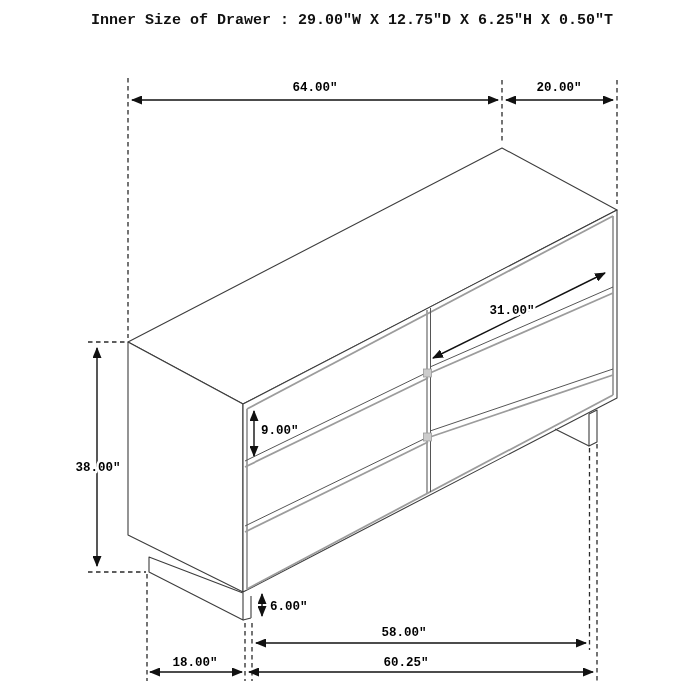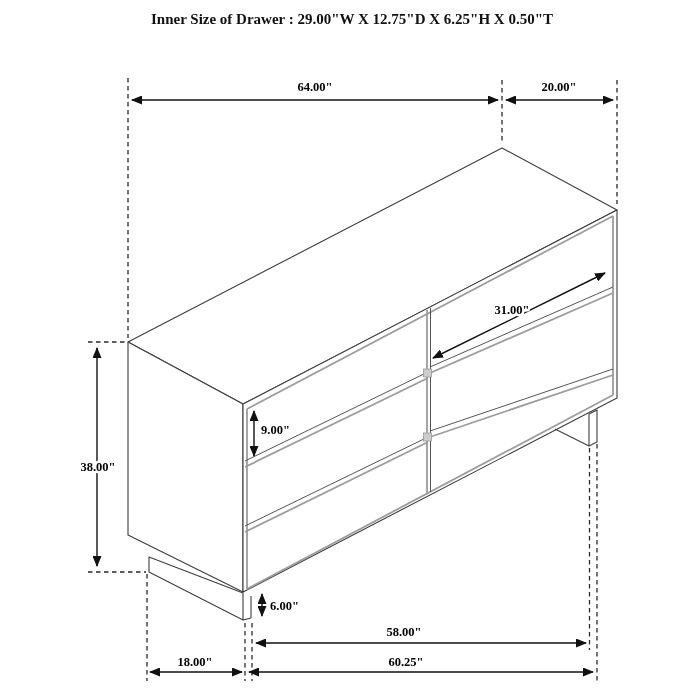--- a/index.html
+++ b/index.html
@@ -1,17 +1,17 @@
 <!DOCTYPE html>
 <html><head>
 <meta charset="utf-8">
 <style>
   html,body{margin:0;padding:0;background:#ffffff;}
   .stage{position:relative;width:700px;height:700px;background:#fff;overflow:hidden;
-         font-family:Liberation Serif, serif;}
+         font-family:Liberation Mono, monospace;}
   svg{display:block;}
   .face{fill:#ffffff;stroke:#3d3d3d;stroke-width:1.1;stroke-linejoin:round;}
   .edge{stroke:#3d3d3d;stroke-width:1.1;fill:none;}
   .bevel{stroke:#9c9c9c;stroke-width:1.8;fill:none;}
   .thin{stroke:#555;stroke-width:1;fill:none;}
   .ext{stroke:#2a2a2a;stroke-width:1.3;fill:none;stroke-dasharray:4.5 3.5;}
   .dim{stroke:#111;stroke-width:1.4;fill:none;}
   .dim-label{font-weight:bold;font-size:12.5px;fill:#000;
              paint-order:stroke;stroke:#ffffff;stroke-width:5px;stroke-linejoin:round;}
   .title-label{font-weight:bold;font-size:15px;fill:#111;}

